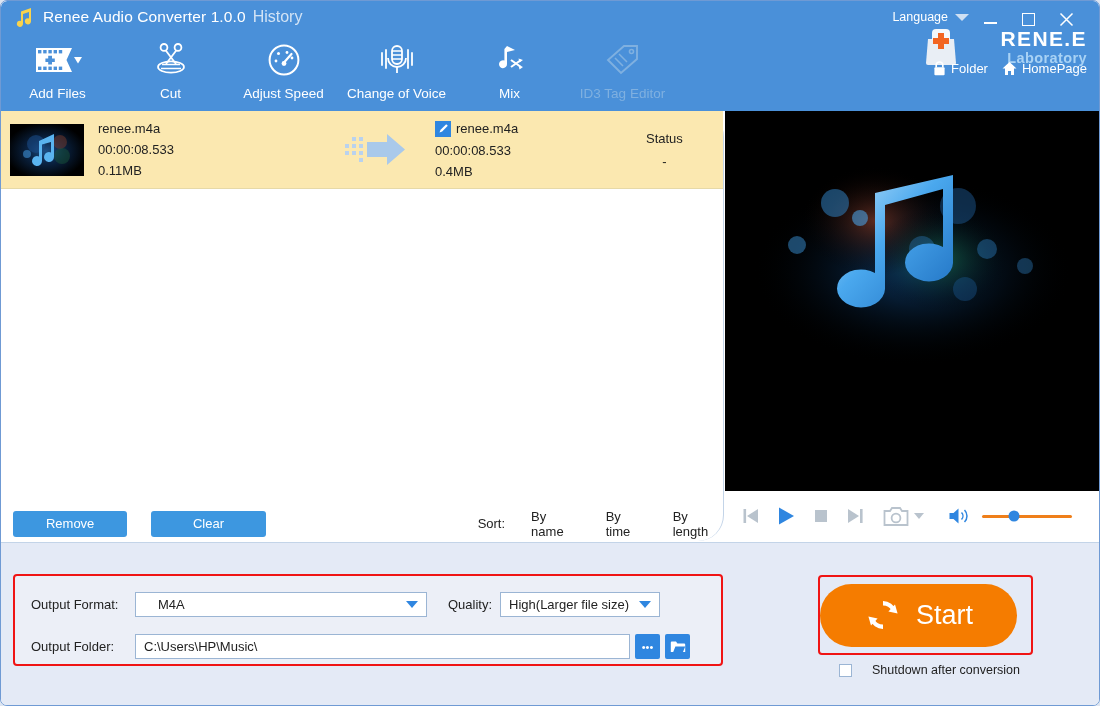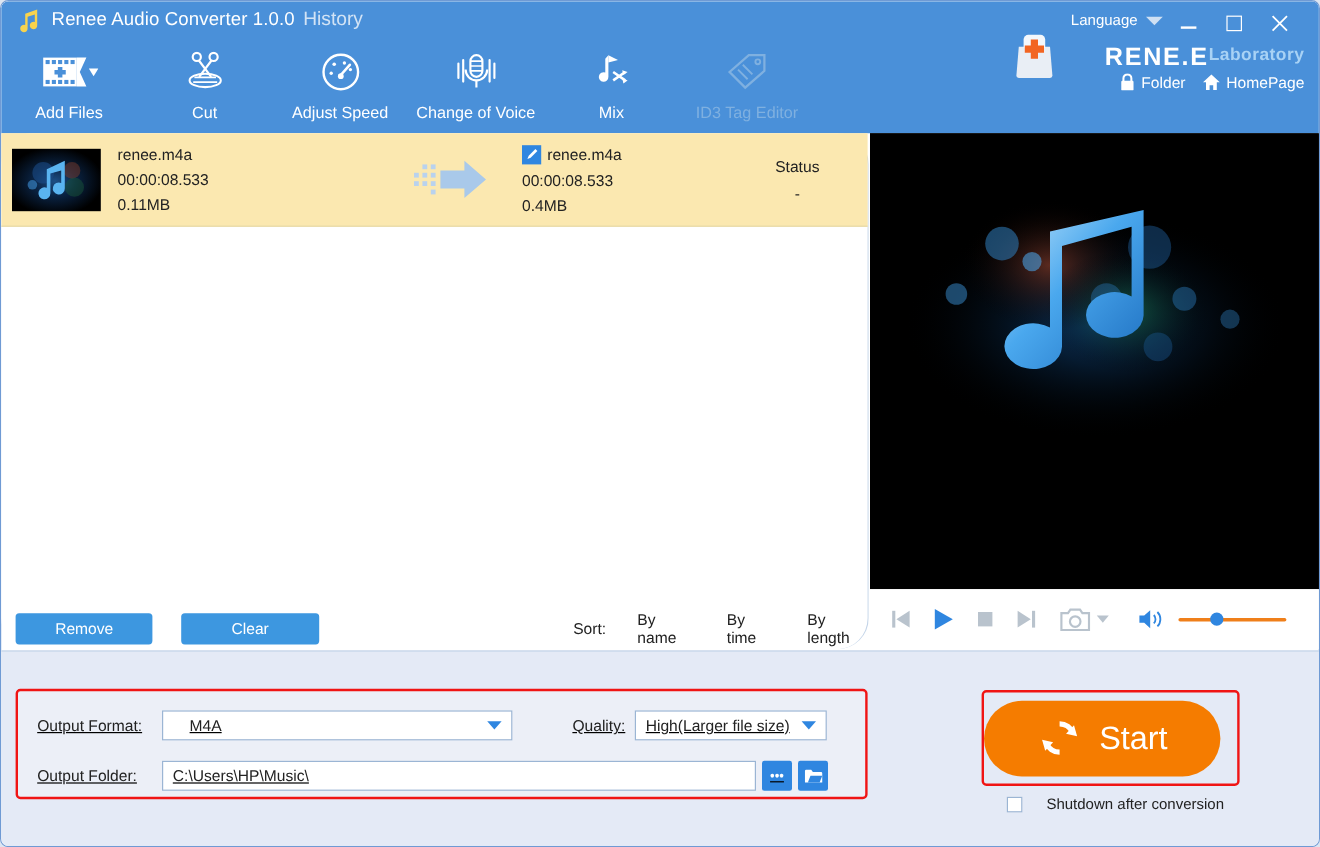--- a/index.html
+++ b/index.html
@@ -66,21 +66,21 @@
   .wctrl .bar { width: 13px; height: 1.6px; background: #fff; margin-top: 8px; }
   .wctrl .sq { width: 13px; height: 13px; border: 1.6px solid #fff; }
 
   .brand {
     position: absolute; right: 14px; top: 26px;
     display: flex; align-items: center; gap: 8px;
   }
   .brand-bag {
     width: 46px; height: 40px; position: relative;
   }
-  .brand-text { display: flex; flex-direction: row; line-height: 1; margin-left: 28px; }
+  .brand-text { display: flex; flex-direction: column; line-height: 1; margin-left: 28px; }
   .brand-name {
     color: #ffffff; font-size: 21px; font-weight: bold;
     letter-spacing: 1.4px;
   }
   .brand-sub {
     color: #a8d2f5; font-size: 14.5px; font-weight: bold;
     letter-spacing: .4px; margin-top: 2px; text-align: right;
   }
   .brand-links {
     position: absolute; right: 14px; top: 60px;
@@ -219,41 +219,41 @@
   }
   .settings-box {
     position: absolute; left: 12px; top: 31px;
     width: 710px; height: 92px;
     background: #eceff7;
     border: 2px solid #f01414;
     border-radius: 4px;
   }
   .srow {
     position: absolute; left: 16px;
-    display: flex; align-items: center; text-decoration: underline;
+    display: flex; align-items: center;
   }
   .srow.r1 { top: 16px; }
   .srow.r2 { top: 58px; }
   .slabel { font-size: 13px; color: #222; width: 104px; }
   .sel-format {
     width: 292px; height: 25px;
     background: #ffffff; border: 1px solid #9bb5d4;
     display: flex; align-items: center;
     padding: 0 22px;
     font-size: 13px; color: #222;
     position: relative; cursor: pointer;
   }
   .sel-caret {
     position: absolute; right: 8px;
     width: 0; height: 0;
     border-left: 6px solid transparent;
     border-right: 6px solid transparent;
     border-top: 7px solid #2f86e0;
   }
-  .quality-label { font-size: 13px; color: #222; margin-left: 50px; }
+  .quality-label { font-size: 13px; color: #222; margin-left: 21px; }
   .sel-quality {
     margin-left: 8px;
     width: 160px; height: 25px;
     background: #ffffff; border: 1px solid #9bb5d4;
     display: flex; align-items: center;
     padding: 0 8px;
     font-size: 13px; color: #222;
     position: relative; cursor: pointer;
   }
   .folder-input {

